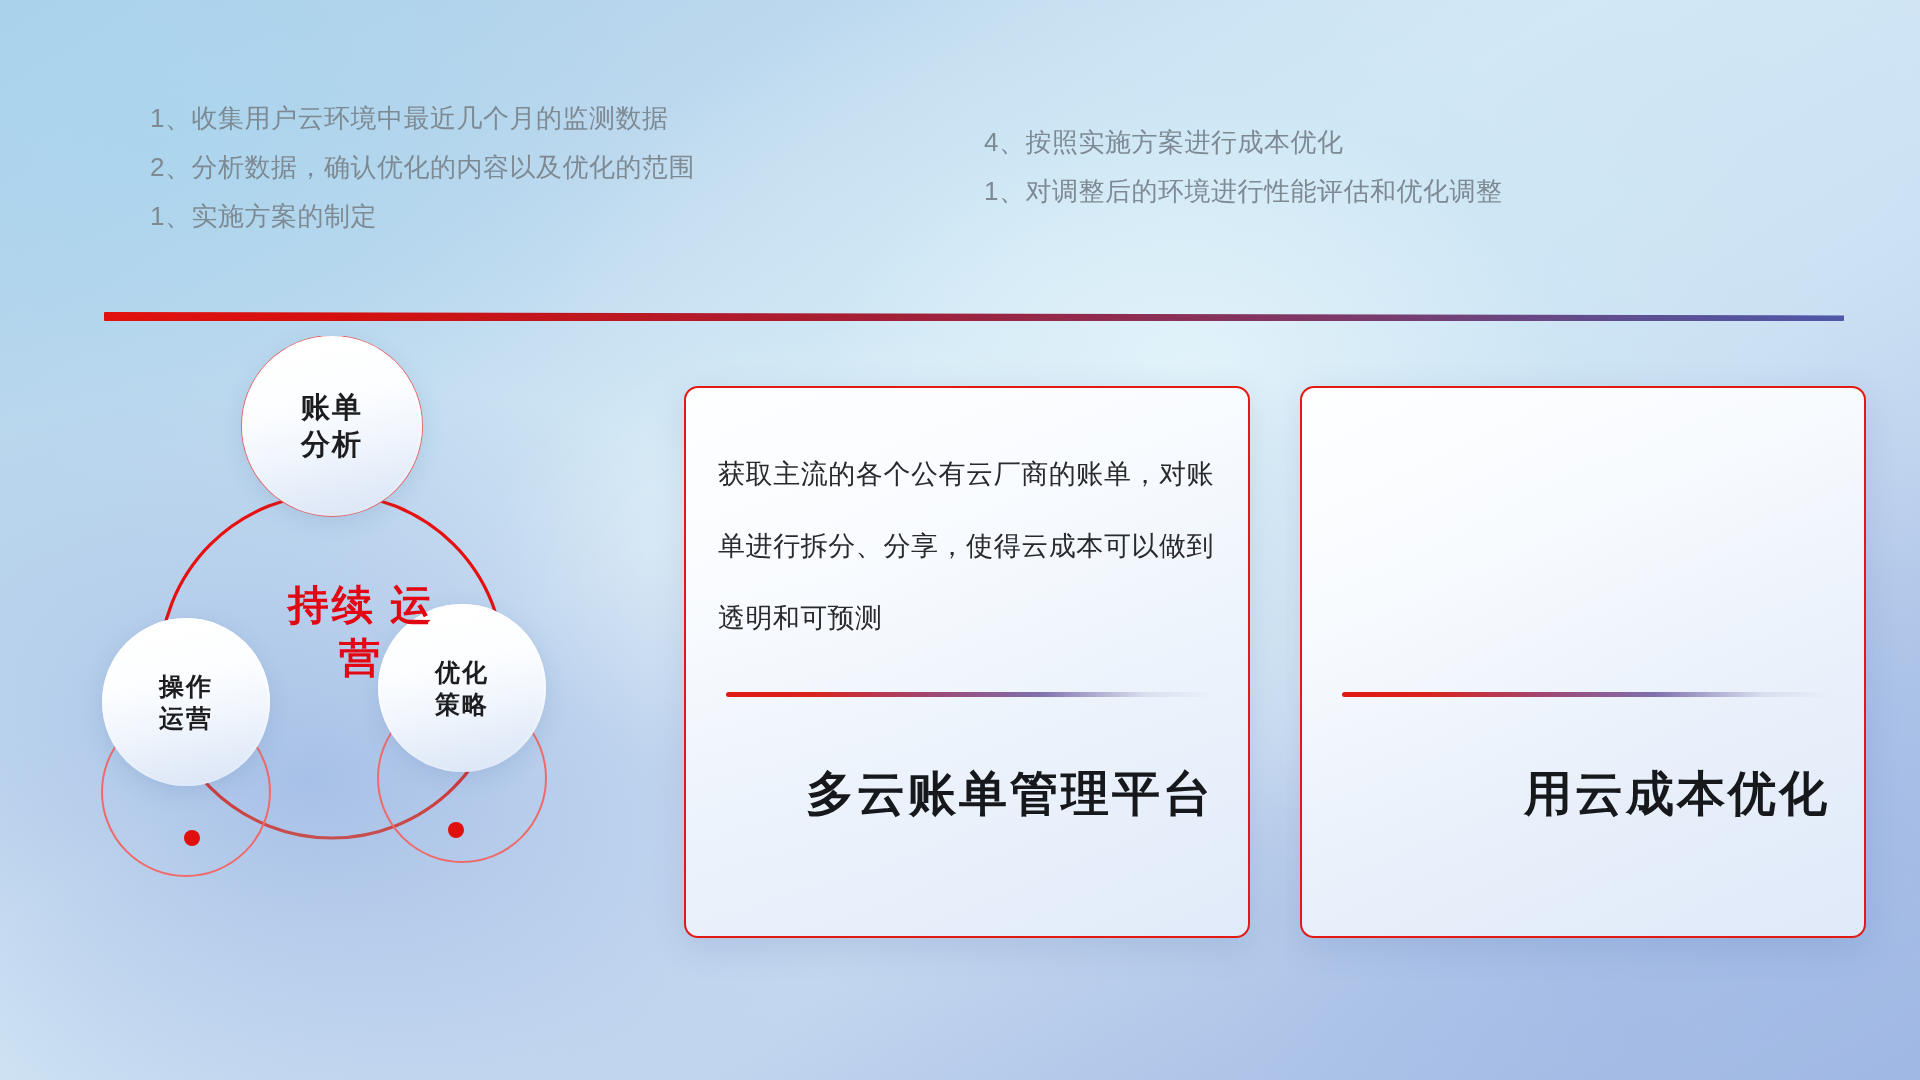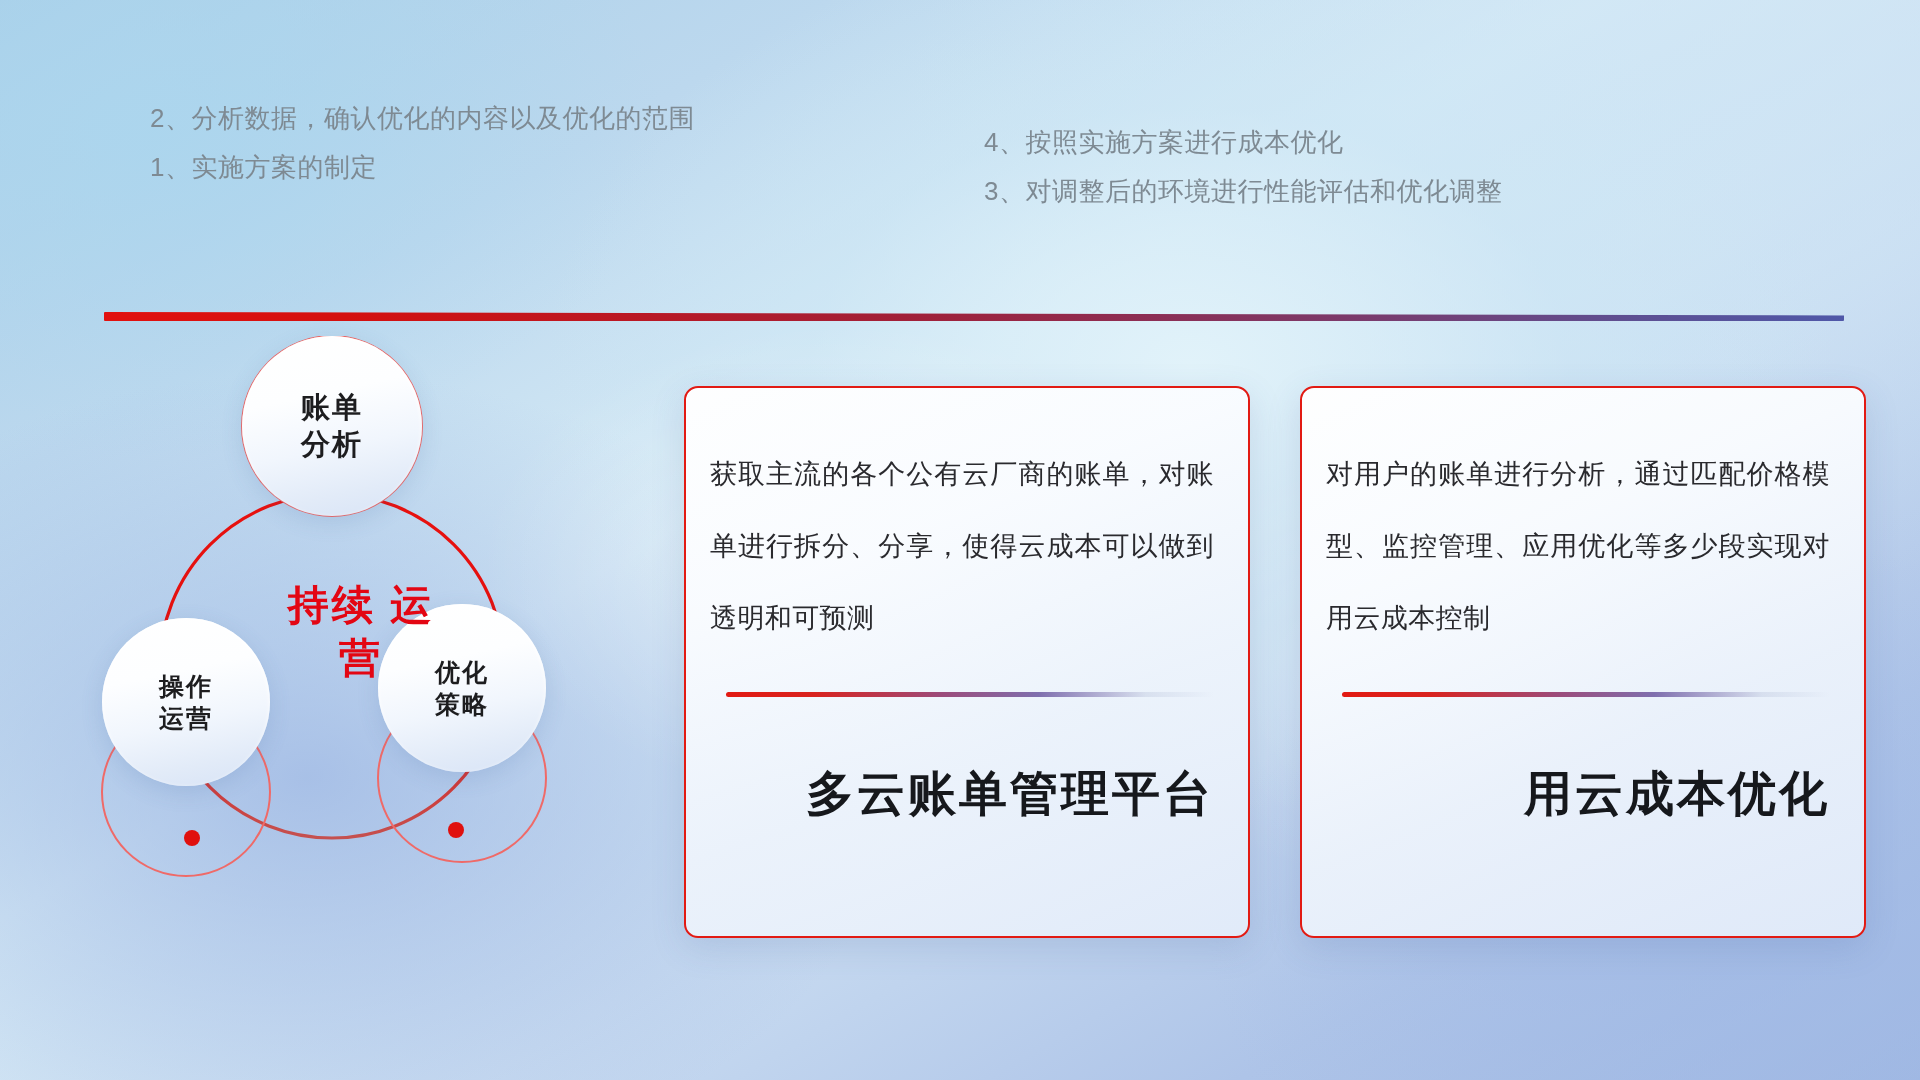--- a/index.html
+++ b/index.html
@@ -96,21 +96,21 @@
     border-radius:14px;
     background:linear-gradient(158deg,rgba(255,255,255,0.97) 0%,rgba(250,252,255,0.95) 30%,rgba(238,244,252,0.93) 62%,rgba(228,237,250,0.93) 100%);
     box-shadow:0 10px 34px rgba(60,90,150,0.15);
     overflow:hidden;
   }
   .card-1 { left:684px; }
   .card-2 { left:1300px; }
 
   .card-body {
     position:absolute;
-    left:24px; right:34px; top:50px;
+    left:32px; right:34px; top:50px;
     font-size:27px;
     line-height:72px;
     color:#2a2a2e;
     letter-spacing:0.4px;
     text-align:justify;
   }
   .card-rule {
     position:absolute;
     left:40px; right:34px; top:304px;
     height:5px;
@@ -129,27 +129,28 @@
 </style>
 </head>
 <body>
 
 <div class="bg"></div>
 <div class="bg-soft"></div>
 
 <div class="bullets">
 
   <div class="bullet-col col-left">
+    <div class="bullet-line">1、收集用户云环境中最近几个月的监测数据</div>
     <div class="bullet-line">2、分析数据，确认优化的内容以及优化的范围</div>
     <div class="bullet-line">1、实施方案的制定</div>
   </div>
 
   <div class="bullet-col col-right">
     <div class="bullet-line">4、按照实施方案进行成本优化</div>
-    <div class="bullet-line">3、对调整后的环境进行性能评估和优化调整</div>
+    <div class="bullet-line">1、对调整后的环境进行性能评估和优化调整</div>
   </div>
 
 </div>
 
 <div class="divider">
   <div class="bar"></div>
 </div>
 
 <div class="venn">
 
@@ -192,16 +193,15 @@
 
 </div>
 
 <div class="card card-1">
   <div class="card-body">获取主流的各个公有云厂商的账单，对账单进行拆分、分享，使得云成本可以做到透明和可预测</div>
   <div class="card-rule"></div>
   <div class="card-title">多云账单管理平台</div>
 </div>
 
 <div class="card card-2">
-  <div class="card-body">对用户的账单进行分析，通过匹配价格模型、监控管理、应用优化等多少段实现对用云成本控制</div>
   <div class="card-rule"></div>
   <div class="card-title">用云成本优化</div>
 </div>
 
 </body></html>

